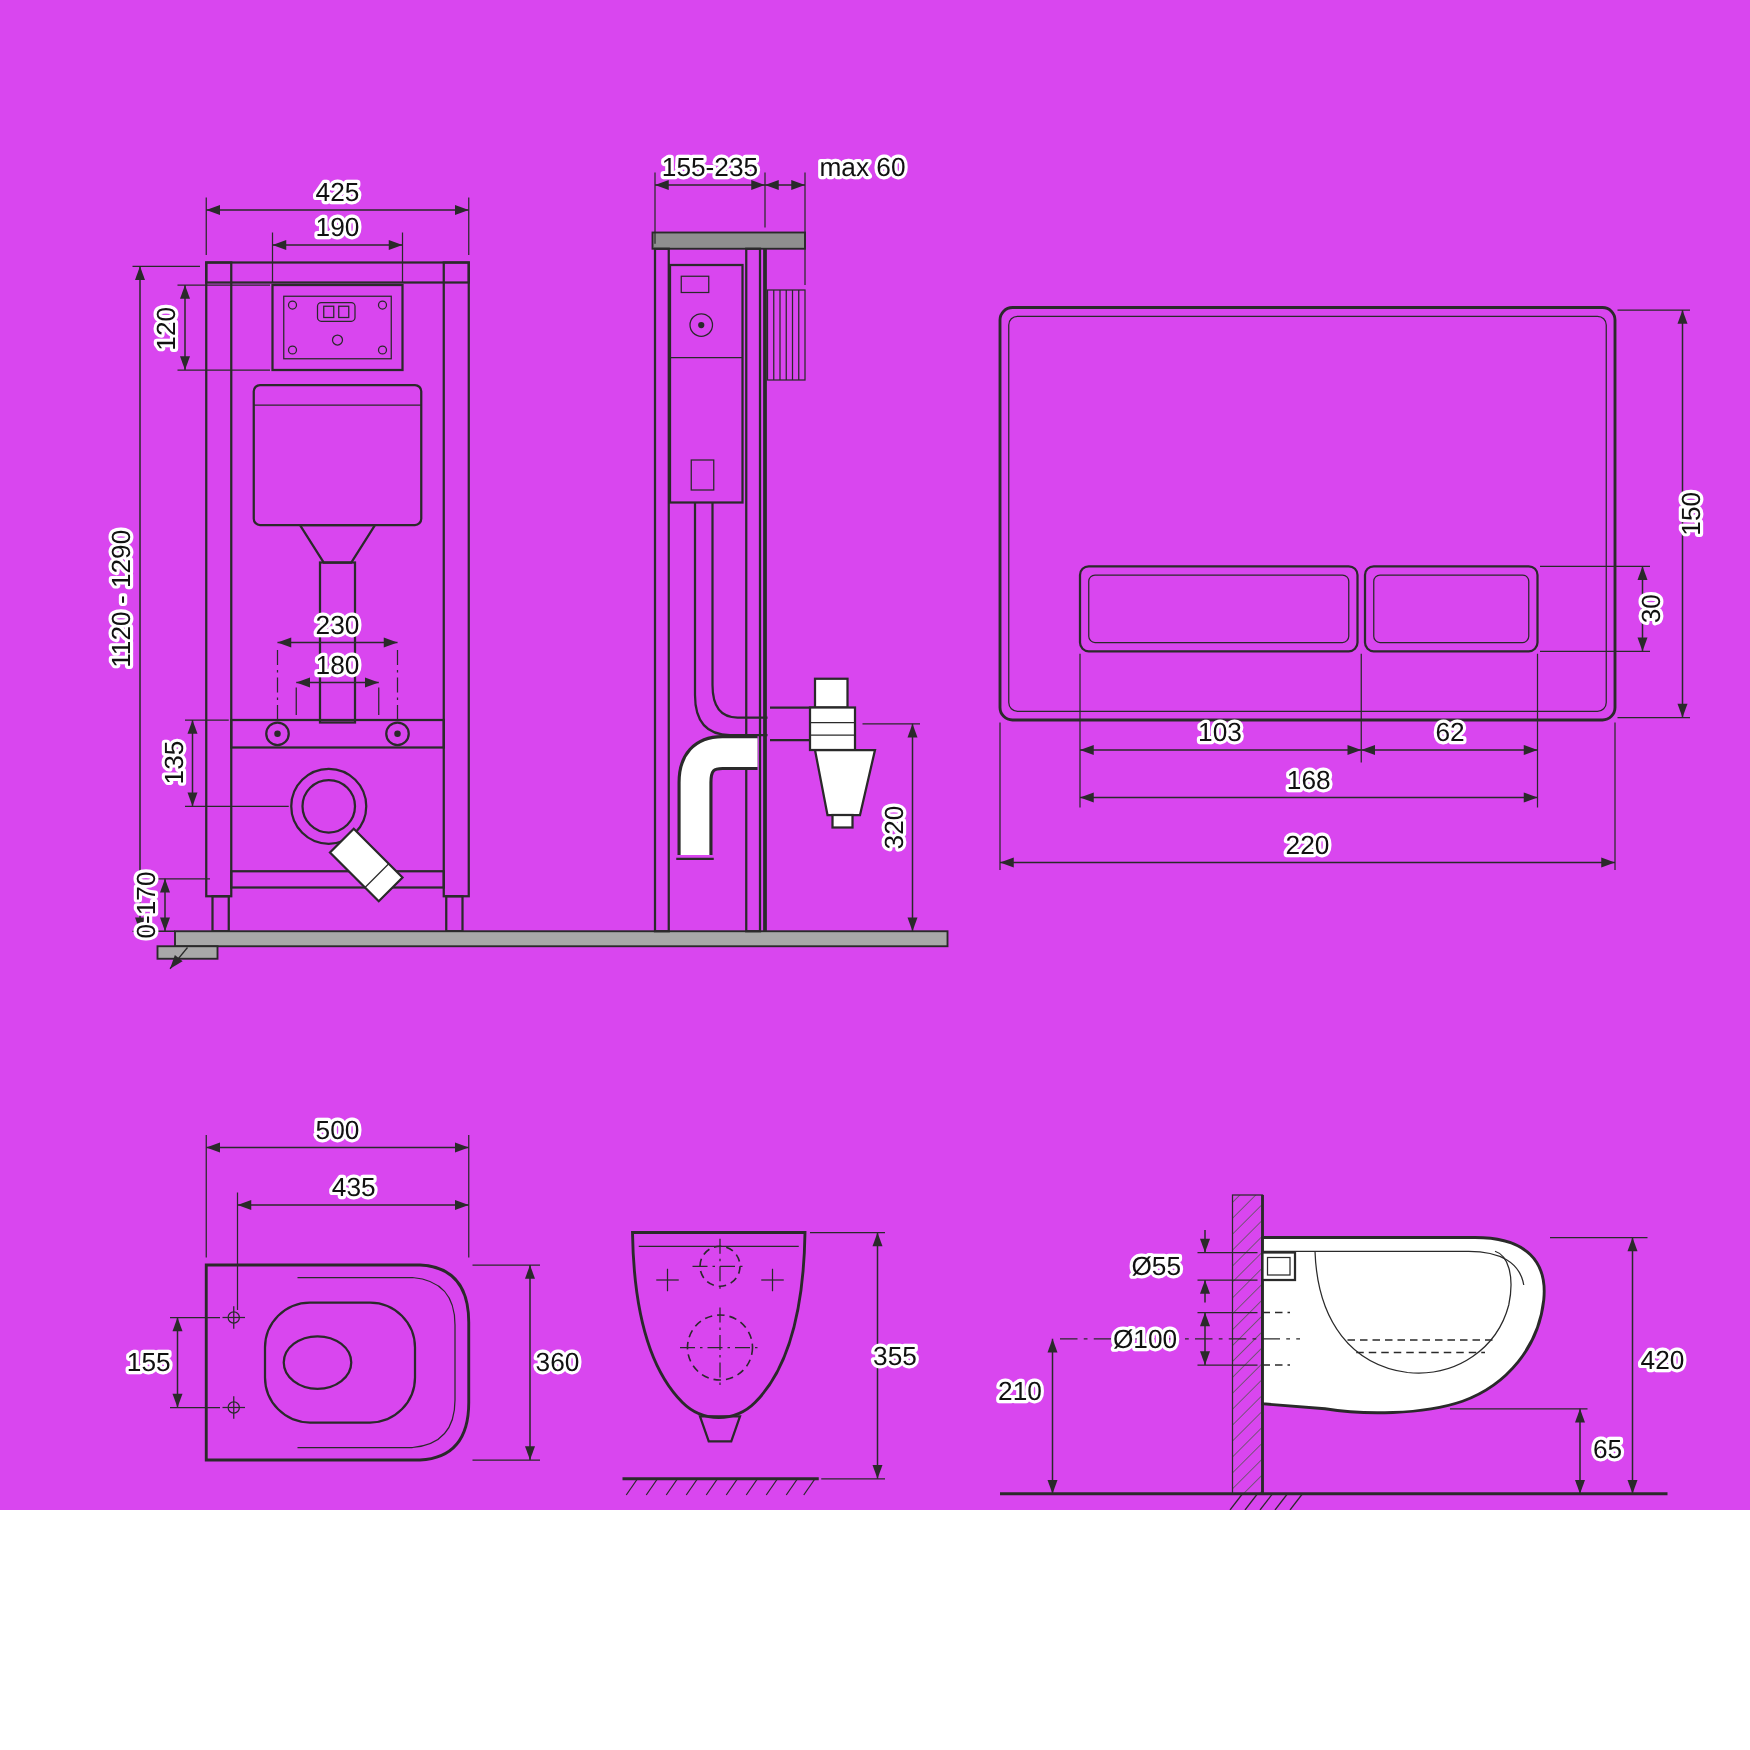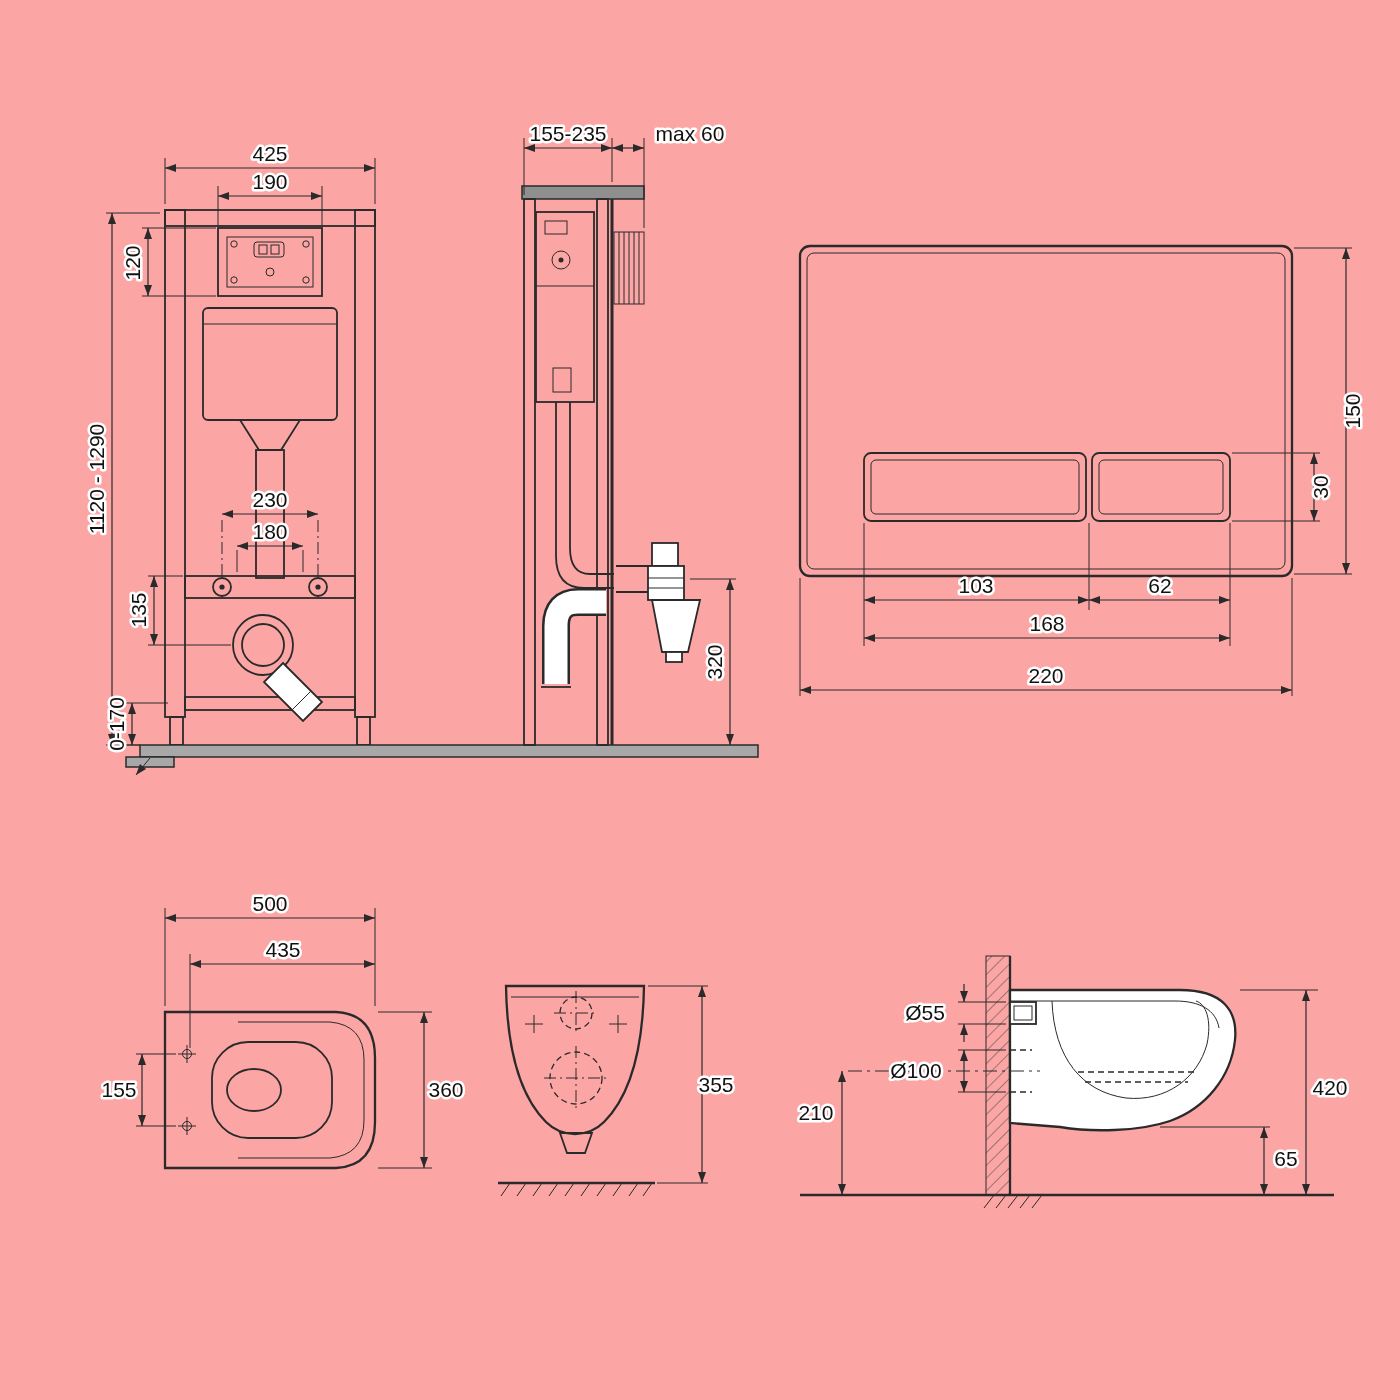--- a/index.html
+++ b/index.html
@@ -1,16 +1,16 @@
 <!DOCTYPE html>
 <html style="--line: #2a2a2a; --floor-fill: #a8a8a8; --bracket-fill: #8f8f8f;"><head>
 <meta charset="utf-8">
 <style>
   html,body { margin:0; padding:0; background:#fff; }
-  #stage { position:relative; width:1400px; height:1400px; background:#fca5a5; font-family:"Liberation Sans", sans-serif; }
+  #stage { position:relative; width:1400px; height:1208px; background:#d946ef; font-family:"Liberation Sans", sans-serif; }
   svg { display:block; }
 
   .dln  { fill:none; stroke:var(--line,#2a2a2a); stroke-width:1.8; }
   .dln2 { fill:none; stroke:var(--line,#2a2a2a); stroke-width:2.3; }
   .solid{ fill:#ffffff; stroke:var(--line,#2a2a2a); stroke-width:1.8; }
   .thin { fill:none; stroke:var(--line,#2a2a2a); stroke-width:1; }
   .dim  { fill:none; stroke:var(--line,#2a2a2a); stroke-width:1.2; }
   .ext  { fill:none; stroke:var(--line,#2a2a2a); stroke-width:1; }
   .dash { fill:none; stroke:var(--line,#2a2a2a); stroke-width:1.3; stroke-dasharray:6 4; }
   .ddot { fill:none; stroke:var(--line,#2a2a2a); stroke-width:1; stroke-dasharray:12 4 2 4; }

